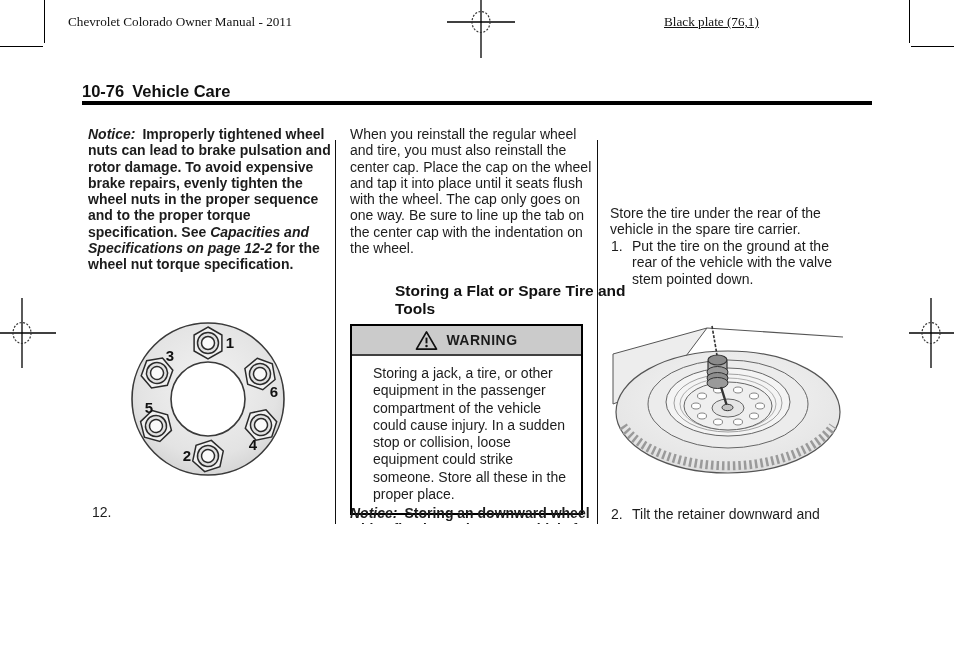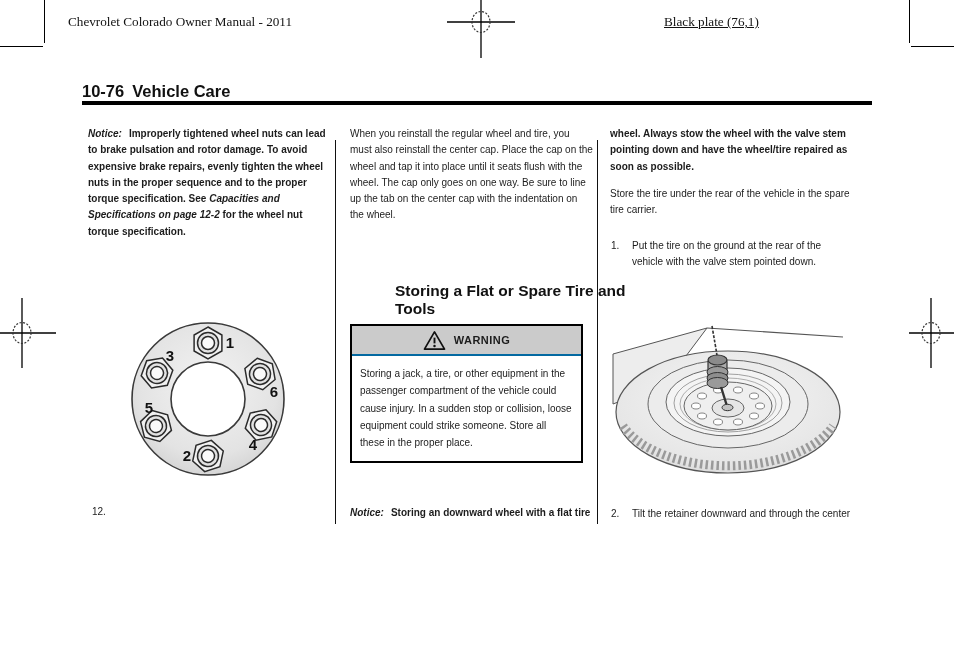--- a/index.html
+++ b/index.html
@@ -7,34 +7,34 @@
         font-family:"Liberation Sans", sans-serif;color:#1c1c1c;}
   .abs{position:absolute;}
   
   .cropline{position:absolute;background:#000;}
   .crosshair{position:absolute;}
   
   .print-header{font-family:"Liberation Serif", serif;font-size:13.2px;color:#111;white-space:nowrap;}
   .section-head{display:flex;gap:8px;font-weight:bold;font-size:16.5px;color:#111;}
   .head-rule{position:absolute;background:#000;height:3.5px;}
   
-  .btxt{font-size:10px;line-height:16.3px;color:#1c1c1c;}
+  .btxt{font-size:14px;line-height:16.3px;color:#1c1c1c;}
   .bold{font-weight:bold;}
   .bi{font-weight:bold;font-style:italic;}
   .notice-label{font-weight:bold;font-style:italic;margin-right:7px;}
   .h2{font-size:15.5px;line-height:17.5px;font-weight:bold;color:#111;}
   .listitem{display:flex;}
   .num-w{flex:none;width:29px;}
   .num-n{flex:none;width:21px;}
   .divider{position:absolute;width:1px;background:#111;}
   
   .warnbox{position:absolute;border:2px solid #000;background:#fff;}
   .warnhead{display:flex;align-items:center;justify-content:center;gap:8px;
-            border-bottom:2px solid #0369a1;height:28px;font-weight:bold;font-size:11px;letter-spacing:.5px;}
-  .warnbody{padding:9px 9px 10px 8px;}
+            border-bottom:2px solid #404040;height:28px;font-weight:bold;font-size:14px;letter-spacing:.5px;}
+  .warnbody{padding:9px 9px 10px 8px;margin-left:13px;}
 </style>
 </head>
 <body>
 
 <div class="page">
 
   <div class="cropline" style="left:44px;top:0;width:1px;height:43px;"></div>
   <div class="cropline" style="left:0;top:46px;width:43px;height:1px;"></div>
   <div class="cropline" style="left:909px;top:0;width:1px;height:43px;"></div>
   <div class="cropline" style="left:911px;top:46px;width:43px;height:1px;"></div>
@@ -151,23 +151,22 @@
       </svg>
       <span>WARNING</span>
     </div>
     <div class="warnbody btxt" style="line-height:17.3px;">Storing a jack, a tire, or other equipment in the passenger compartment of the vehicle could cause injury. In a sudden stop or collision, loose equipment could strike someone. Store all these in the proper place.</div>
   </div>
 
   <div class="abs btxt" style="left:350px;top:505px;width:245px;">
     <span class="notice-label">Notice:</span><span class="bold">Storing an downward wheel with a flat tire under your vehicle for an extended period of time or with the valve stem pointing up can damage the</span>
   </div>
 
-  <div class="abs btxt bold" style="left:610px;top:126px;width:240px;">wheel. Always stow the wheel with the valve stem pointing down and have the wheel/tire repaired as soon as possible.</div>
-
-  <div class="abs btxt" style="left:610px;top:186px;width:243px;">Store the tire under the rear of the vehicle in the spare tire carrier.</div>
+
+  <div class="abs btxt" style="left:610px;top:205px;width:243px;">Store the tire under the rear of the vehicle in the spare tire carrier.</div>
 
   <div class="abs btxt listitem" style="left:611px;top:238px;width:242px;">
     <span class="num-n">1.</span>
     <span>Put the tire on the ground at the rear of the vehicle with the valve stem pointed down.</span>
   </div>
 
   <svg class="abs" style="left:611px;top:324px;" width="232" height="151" viewBox="0 0 232 151">
     <defs>
       <radialGradient id="tireG" cx="50%" cy="40%" r="70%">
         <stop offset="0%" stop-color="#f6f6f6"></stop>

